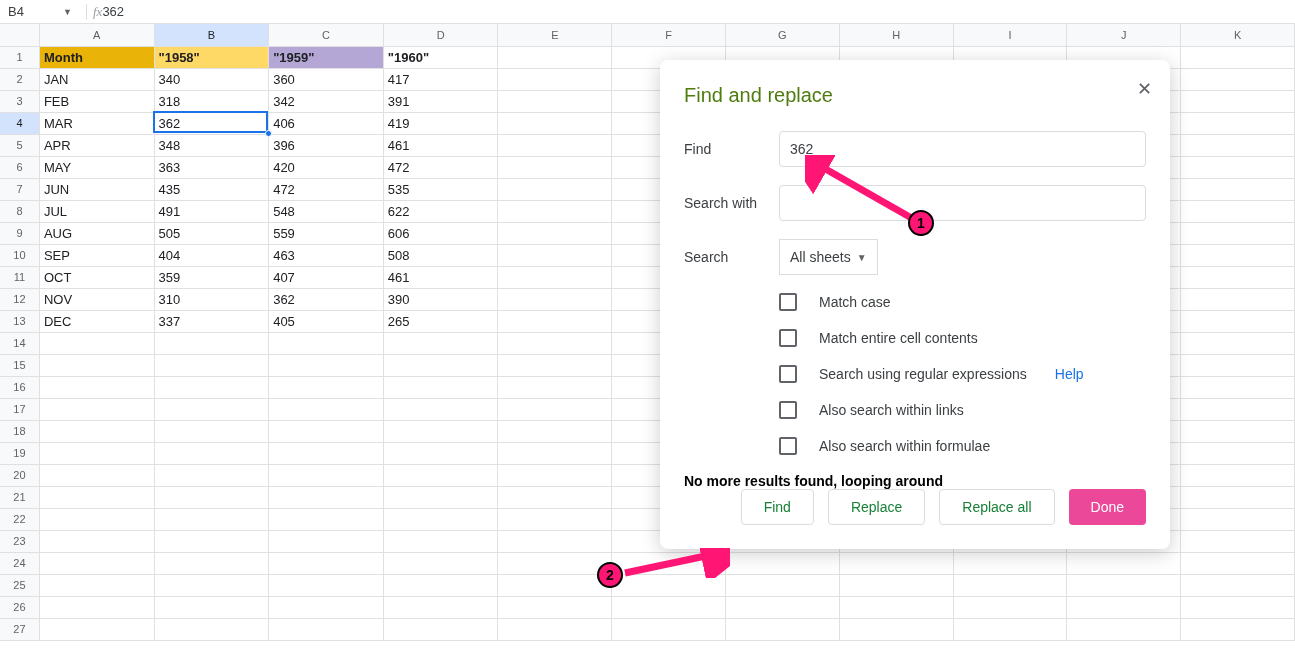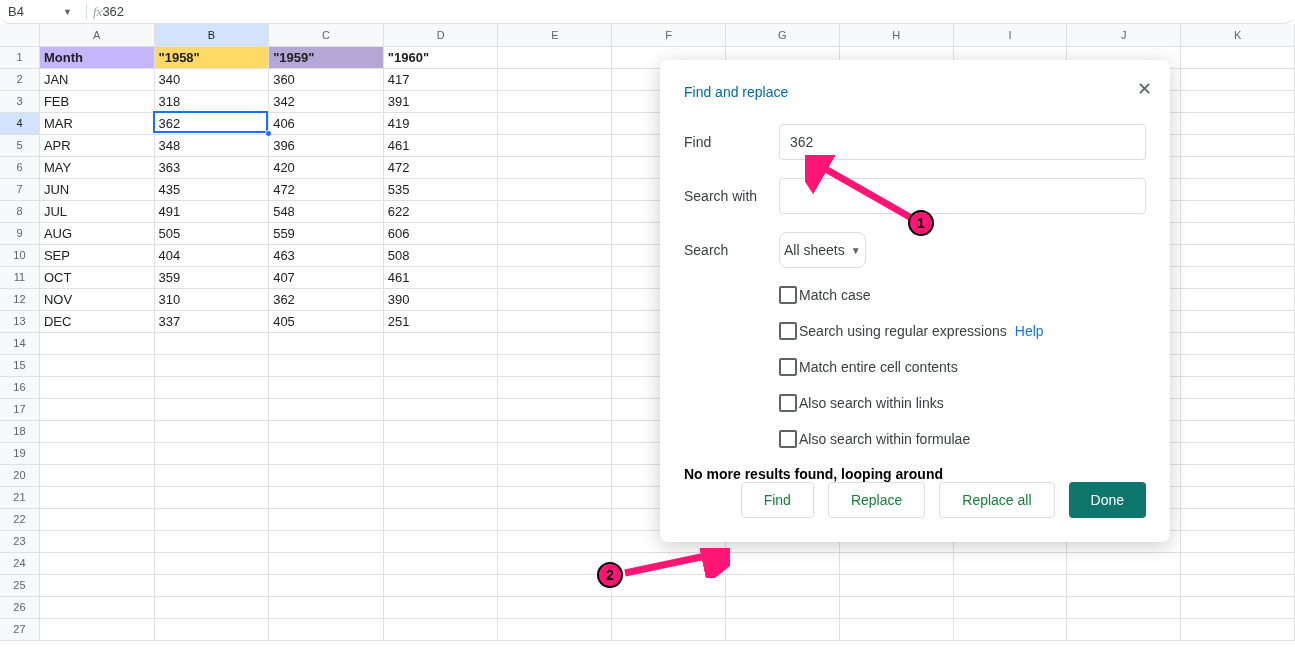--- a/index.html
+++ b/index.html
@@ -1,57 +1,57 @@
 <!DOCTYPE html>
 <html><head>
 <meta charset="utf-8">
 <style>
 * { box-sizing: border-box; margin: 0; padding: 0; }
 body { font-family: Arial, sans-serif; font-size: 13px; color: #202124; background: #fff; overflow: hidden; width: 1295px; height: 648px; position: relative; }
 
-.name-box-bar { display: flex; align-items: center; height: 24px; border-bottom: 1px solid #e0e0e0; border-radius: 11px; }
+.name-box-bar { display: flex; align-items: center; height: 24px; border-bottom: 1px solid #e0e0e0; }
 .name-box { width: 80px; padding: 2px 8px; font-size: 13px; color: #3c4043; display: flex; align-items: center; justify-content: space-between; }
 .name-box .dd { font-size: 9px; color: #5f6368; }
 .fx-sep { width: 1px; height: 16px; background: #dadce0; margin: 0 6px; }
 .fx-icon { font-style: italic; font-family: serif; color: #9aa0a6; font-size: 13px; }
 .formula-text { font-size: 13px; color: #3c4043; }
 
 .sheet { position: relative; }
 table.grid { border-collapse: collapse; table-layout: fixed; }
 table.grid th, table.grid td { border: 1px solid #e0e0e0; font-size: 13px; height: 22px; font-weight: normal; }
 table.grid th.corner { width: 40px; background: #f8f9fa; border-top: none; border-left: none; }
 table.grid th.col-h { width: 116px; background: #f8f9fa; text-align: center; color: #5f6368; font-size: 11px; border-top: none; }
 table.grid th.col-h.sel { background: #d3e3fd; color: #202124; }
 table.grid th.row-h { width: 40px; background: #f8f9fa; text-align: center; color: #5f6368; font-size: 11px; border-left: none; }
 table.grid th.row-h.sel { background: #d3e3fd; color: #202124; }
 table.grid td { padding: 0 4px; text-align: left; background: #fff; }
 table.grid td.num { text-align: left; }
 table.grid td.hdr { font-weight: bold; }
-table.grid td.green { background: #c4b5fd; }
+table.grid td.green { background: #eab308; }
 table.grid td.yellow { background: #ffd966; }
 table.grid td.purple { background: #b4a7d6; }
 
 .active-cell { position: absolute; border: 2px solid #1a73e8; pointer-events: none; background: transparent; }
 .active-handle { position: absolute; width: 7px; height: 7px; background: #1a73e8; border: 1px solid #fff; border-radius: 50%; }
 
 .dialog { position: absolute; left: 660px; top: 60px; width: 510px; background: #fff; border-radius: 8px; box-shadow: 0 4px 20px rgba(0,0,0,0.2); padding: 24px 24px 24px 24px; }
 .dialog-close { position: absolute; right: 18px; top: 18px; color: #5f6368; cursor: pointer; font-size: 18px; }
-.dialog h2 { font-size: 14px; font-weight: 400; color: #0369a1; margin-bottom: 24px; }
+.dialog h2 { font-size: 20px; font-weight: 400; color: #4d7c0f; margin-bottom: 24px; }
 .dlg-row { display: flex; align-items: center; margin-bottom: 18px; }
 .dlg-label { width: 95px; font-size: 14px; color: #3c4043; }
 .dlg-input { flex: 1; height: 36px; border: 1px solid #dadce0; border-radius: 4px; padding: 0 10px; font-size: 14px; color: #3c4043; }
-.dlg-select { height: 36px; border: 1px solid #dadce0; border-radius: 8px; padding: 0 4px; font-size: 14px; color: #3c4043; display: inline-flex; align-items: center; gap: 6px; }
+.dlg-select { height: 36px; border: 1px solid #dadce0; border-radius: 0; padding: 0 10px; font-size: 14px; color: #3c4043; display: inline-flex; align-items: center; gap: 6px; }
 .dlg-select .dd { font-size: 10px; color: #5f6368; }
-.dlg-check-row { display: flex; align-items: center; margin-left: 95px; margin-bottom: 18px; font-size: 14px; color: #3c4043; gap: 2px; }
+.dlg-check-row { display: flex; align-items: center; margin-left: 95px; margin-bottom: 18px; font-size: 14px; color: #3c4043; gap: 22px; }
 .dlg-checkbox { width: 18px; height: 18px; border: 2px solid #5f6368; border-radius: 2px; flex-shrink: 0; }
 .dlg-help { color: #1a73e8; margin-left: 6px; }
 .dlg-status { font-size: 14px; font-weight: bold; color: #000000; margin: 8px 0 0 0; }
 .dlg-buttons { display: flex; gap: 14px; justify-content: flex-end; }
 .dlg-btn { height: 36px; padding: 0 22px; border-radius: 4px; font-size: 14px; font-weight: 500; cursor: pointer; display: inline-flex; align-items: center; justify-content: center; border: 1px solid #dadce0; background: #fff; color: #188038; }
-.dlg-btn.primary { background: #0f766e; color: #fff; border: none; }
+.dlg-btn.primary { background: #ec4899; color: #fff; border: none; }
 
 .annotation-arrow { position: absolute; pointer-events: none; }
 .annotation-badge { position: absolute; width: 26px; height: 26px; border-radius: 50%; background: #ff1675; border: 2px solid #000; color: #000; font-weight: bold; display: flex; align-items: center; justify-content: center; font-size: 14px; pointer-events: none; }
 </style>
 </head>
 <body>
 
 <div class="name-box-bar">
   <div class="name-box">
     <span>B4</span>
@@ -247,21 +247,21 @@
           <td></td>
           <td></td>
           <td></td>
           <td></td>
         </tr>
         <tr>
           <th class="row-h">13</th>
           <td>DEC</td>
           <td class="num">337</td>
           <td class="num">405</td>
-          <td class="num">251</td>
+          <td class="num">265</td>
           <td></td>
           <td></td>
           <td></td>
           <td></td>
           <td></td>
           <td></td>
           <td></td>
         </tr>
         <tr>
           <th class="row-h">14</th>
@@ -486,26 +486,26 @@
       <span class="dd">▼</span>
     </div>
   </div>
 
   <div class="dlg-check-row">
     <span class="dlg-checkbox"></span>
     <span>Match case</span>
   </div>
   <div class="dlg-check-row">
     <span class="dlg-checkbox"></span>
+    <span>Match entire cell contents</span>
+  </div>
+  <div class="dlg-check-row">
+    <span class="dlg-checkbox"></span>
     <span>Search using regular expressions</span>
     <span class="dlg-help">Help</span>
-  </div>
-  <div class="dlg-check-row">
-    <span class="dlg-checkbox"></span>
-    <span>Match entire cell contents</span>
   </div>
   <div class="dlg-check-row">
     <span class="dlg-checkbox"></span>
     <span>Also search within links</span>
   </div>
   <div class="dlg-check-row">
     <span class="dlg-checkbox"></span>
     <span>Also search within formulae</span>
   </div>
 

